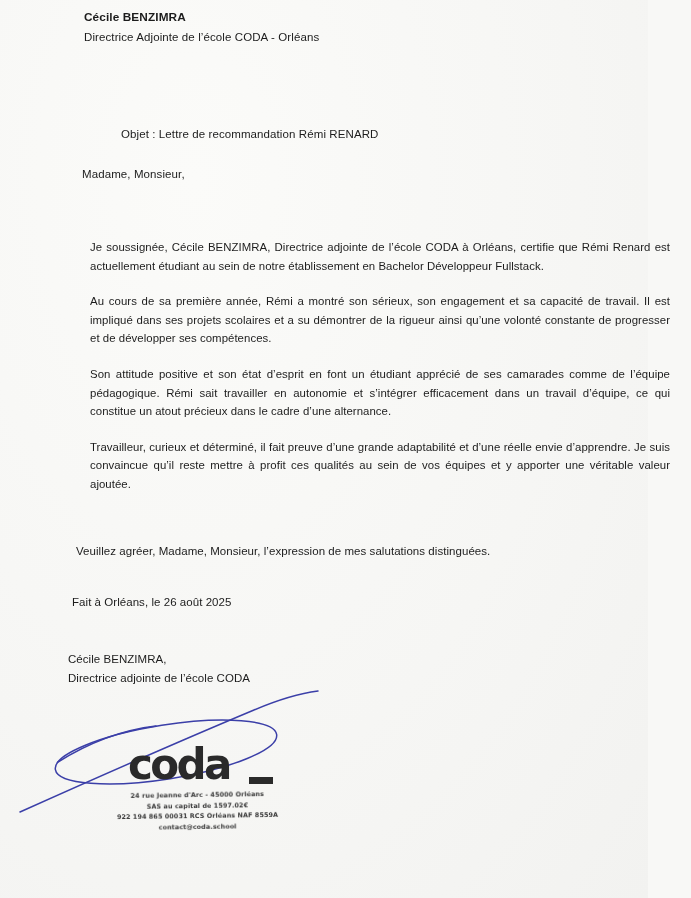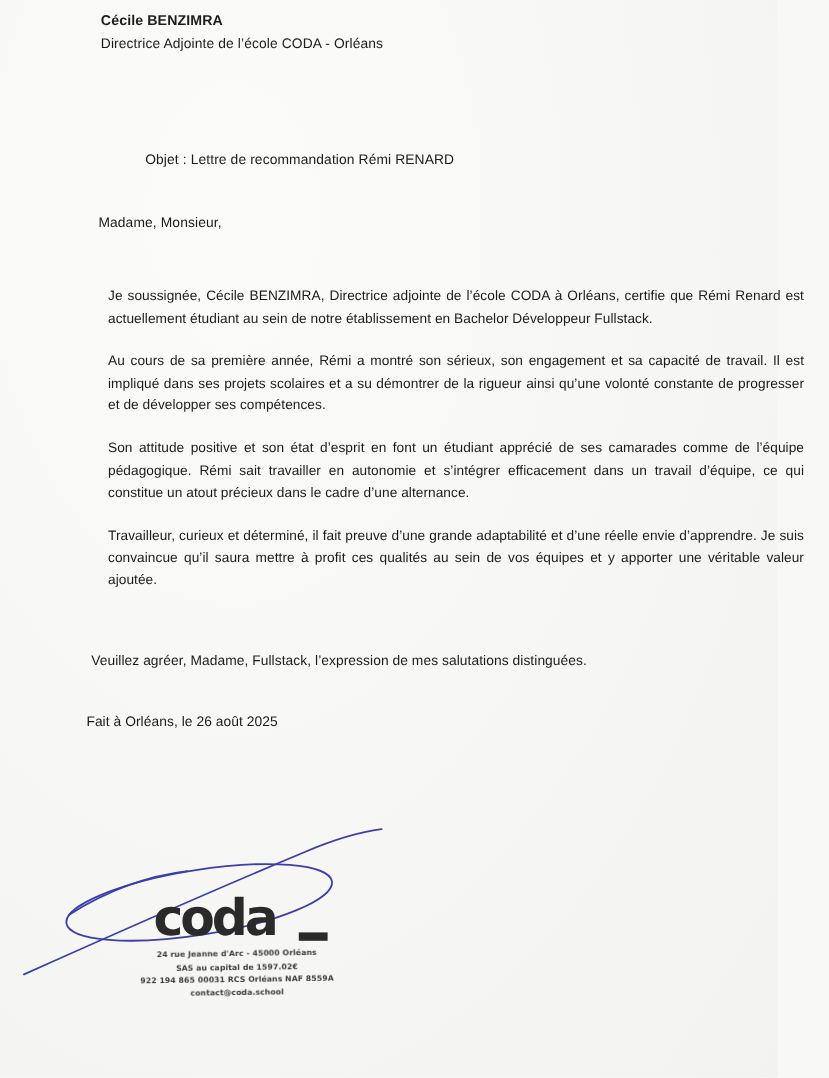--- a/index.html
+++ b/index.html
@@ -44,21 +44,21 @@
     top: 128px;
     font-size: 11.5px;
     letter-spacing: 0.1px;
     margin-left: 39px;
   }
 
   
   .salutation {
     position: absolute;
     left: 82px;
-    top: 180px;
+    top: 168px;
     font-size: 11.5px;
     letter-spacing: 0.1px;
   }
 
   
   .body {
     position: absolute;
     left: 78px;
     top: 238px;
     width: 592px;
@@ -159,27 +159,31 @@
   </div>
 
   <div class="subject">Objet : Lettre de recommandation Rémi RENARD</div>
 
   <div class="salutation">Madame, Monsieur,</div>
 
   <div class="body">
     <p>Je soussignée, Cécile BENZIMRA, Directrice adjointe de l’école CODA à Orléans, certifie que Rémi Renard est actuellement étudiant au sein de notre établissement en Bachelor Développeur Fullstack.</p>
     <p>Au cours de sa première année, Rémi a montré son sérieux, son engagement et sa capacité de travail. Il est impliqué dans ses projets scolaires et a su démontrer de la rigueur ainsi qu’une volonté constante de progresser et de développer ses compétences.</p>
     <p>Son attitude positive et son état d’esprit en font un étudiant apprécié de ses camarades comme de l’équipe pédagogique. Rémi sait travailler en autonomie et s’intégrer efficacement dans un travail d’équipe, ce qui constitue un atout précieux dans le cadre d’une alternance.</p>
-    <p>Travailleur, curieux et déterminé, il fait preuve d’une grande adaptabilité et d’une réelle envie d’apprendre. Je suis convaincue qu’il saura mettre à profit ces qualités au sein de vos équipes et y apporter une véritable valeur ajoutée.</p>
-  </div>
-
-  <div class="closing">Veuillez agréer, Madame, Fullstack, l’expression de mes salutations distinguées.</div>
+    <p>Travailleur, curieux et déterminé, il fait preuve d’une grande adaptabilité et d’une réelle envie d’apprendre. Je suis convaincue qu’il reste mettre à profit ces qualités au sein de vos équipes et y apporter une véritable valeur ajoutée.</p>
+  </div>
+
+  <div class="closing">Veuillez agréer, Madame, Monsieur, l’expression de mes salutations distinguées.</div>
 
   <div class="date">Fait à Orléans, le 26 août 2025</div>
 
+  <div class="signblock">
+    <div>Cécile BENZIMRA,</div>
+    <div>Directrice adjointe de l’école CODA</div>
+  </div>
 
   <svg class="signature" viewBox="0 0 320 130">
     <g fill="none" stroke="#3b3fa8" stroke-width="1.5" stroke-linecap="round">
       <ellipse cx="148" cy="62" rx="112" ry="27" transform="rotate(-9 148 62)"></ellipse>
       <path d="M2 122 C 60 96, 150 56, 236 20 C 262 9, 284 3, 300 1"></path>
       <path d="M40 72 C 72 52, 104 40, 138 36"></path>
     </g>
   </svg>
 
   <div class="logo-area">

